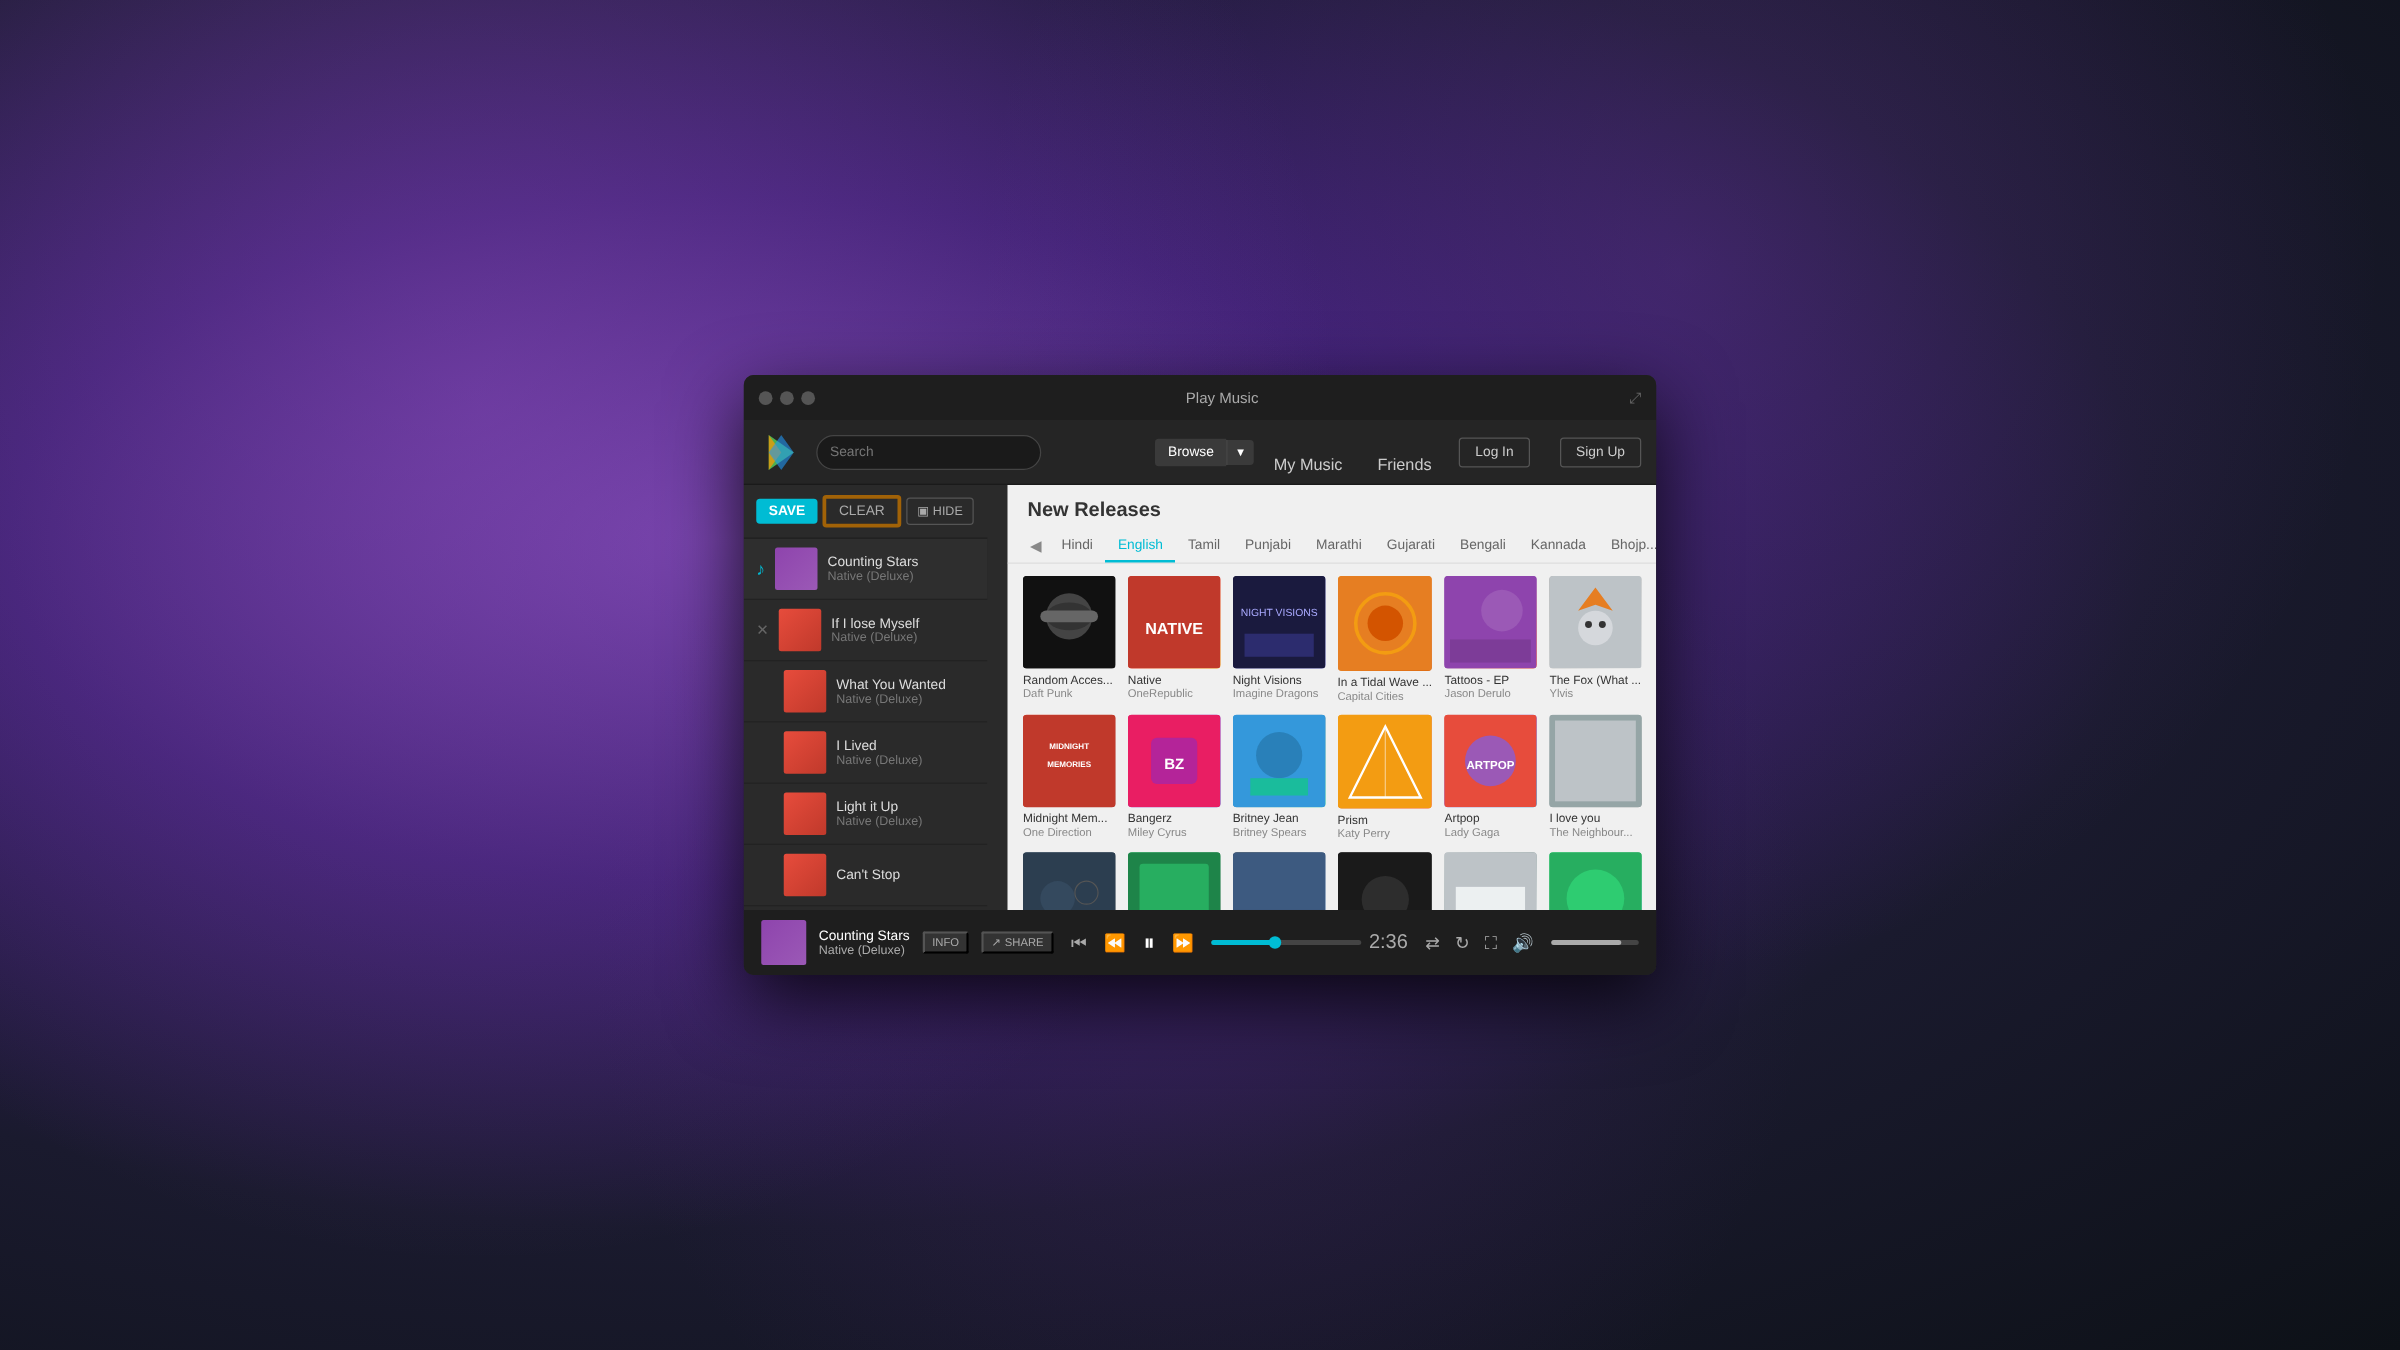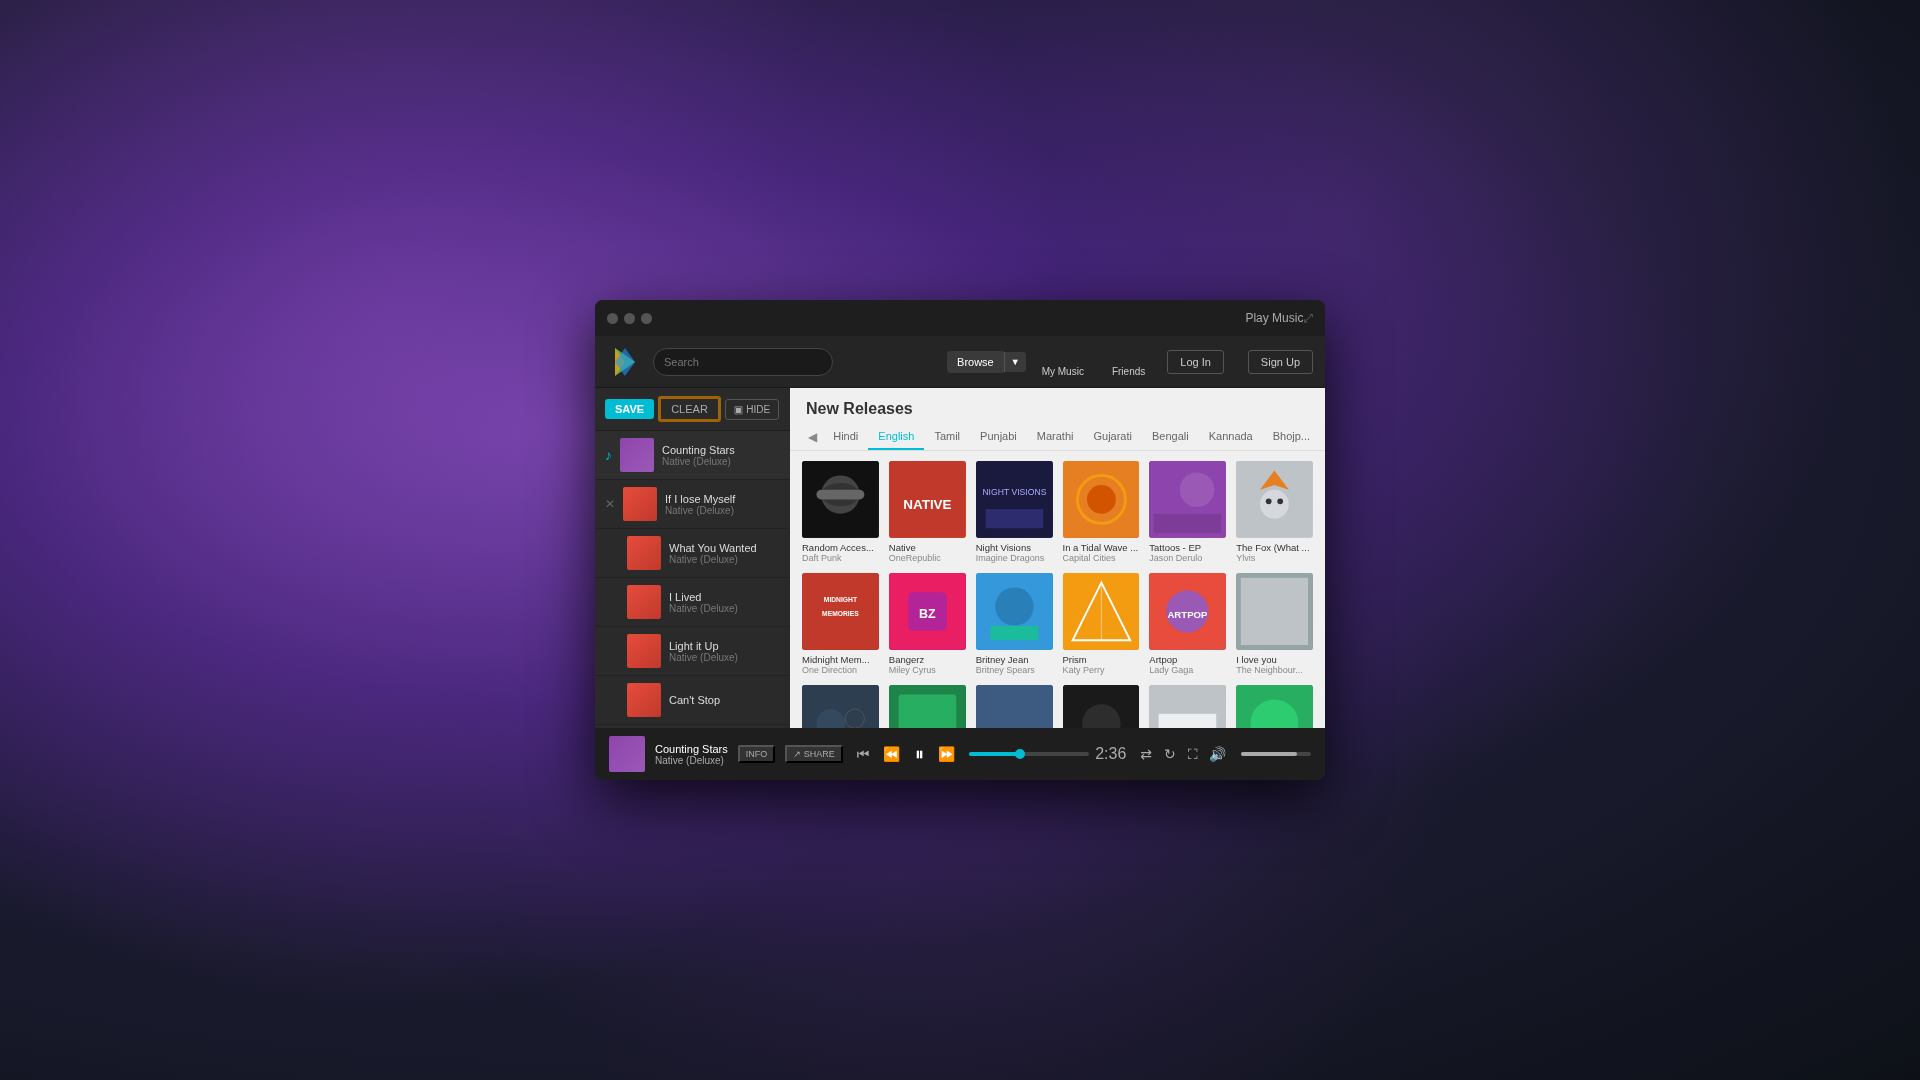--- a/index.html
+++ b/index.html
@@ -65,21 +65,21 @@
       height: 11px;
       border-radius: 50%;
       cursor: pointer;
     }
     .wc-close { background: #555; }
     .wc-min { background: #555; }
     .wc-max { background: #555; }
 
     .title-text {
       flex: 1;
-      text-align: right;
+      text-align: center;
       color: #aaa;
       font-size: 12px;
     }
 
     .expand-btn {
       color: #666;
       font-size: 12px;
       cursor: pointer;
     }
 
@@ -116,21 +116,21 @@
     .nav-buttons {
       display: flex;
       gap: 4px;
       margin-left: auto;
     }
 
     .nav-btn {
       padding: 5px 12px;
       border: none;
       border-radius: 3px;
-      font-size: 10px;
+      font-size: 13px;
       cursor: pointer;
       background: transparent;
       color: #ccc;
       margin-top: 20px;
     }
 
     .browse-group {
       display: flex;
       align-items: center;
     }
@@ -169,20 +169,21 @@
       color: #ccc;
       font-size: 11px;
       cursor: pointer;
     }
 
     
     .main-content {
       display: flex;
       flex: 1;
       overflow: hidden;
+      gap: 16px;
     }
 
     
     .sidebar {
       width: 195px;
       background: #2a2a2a;
       display: flex;
       flex-direction: column;
       flex-shrink: 0;
       overflow-y: auto;

